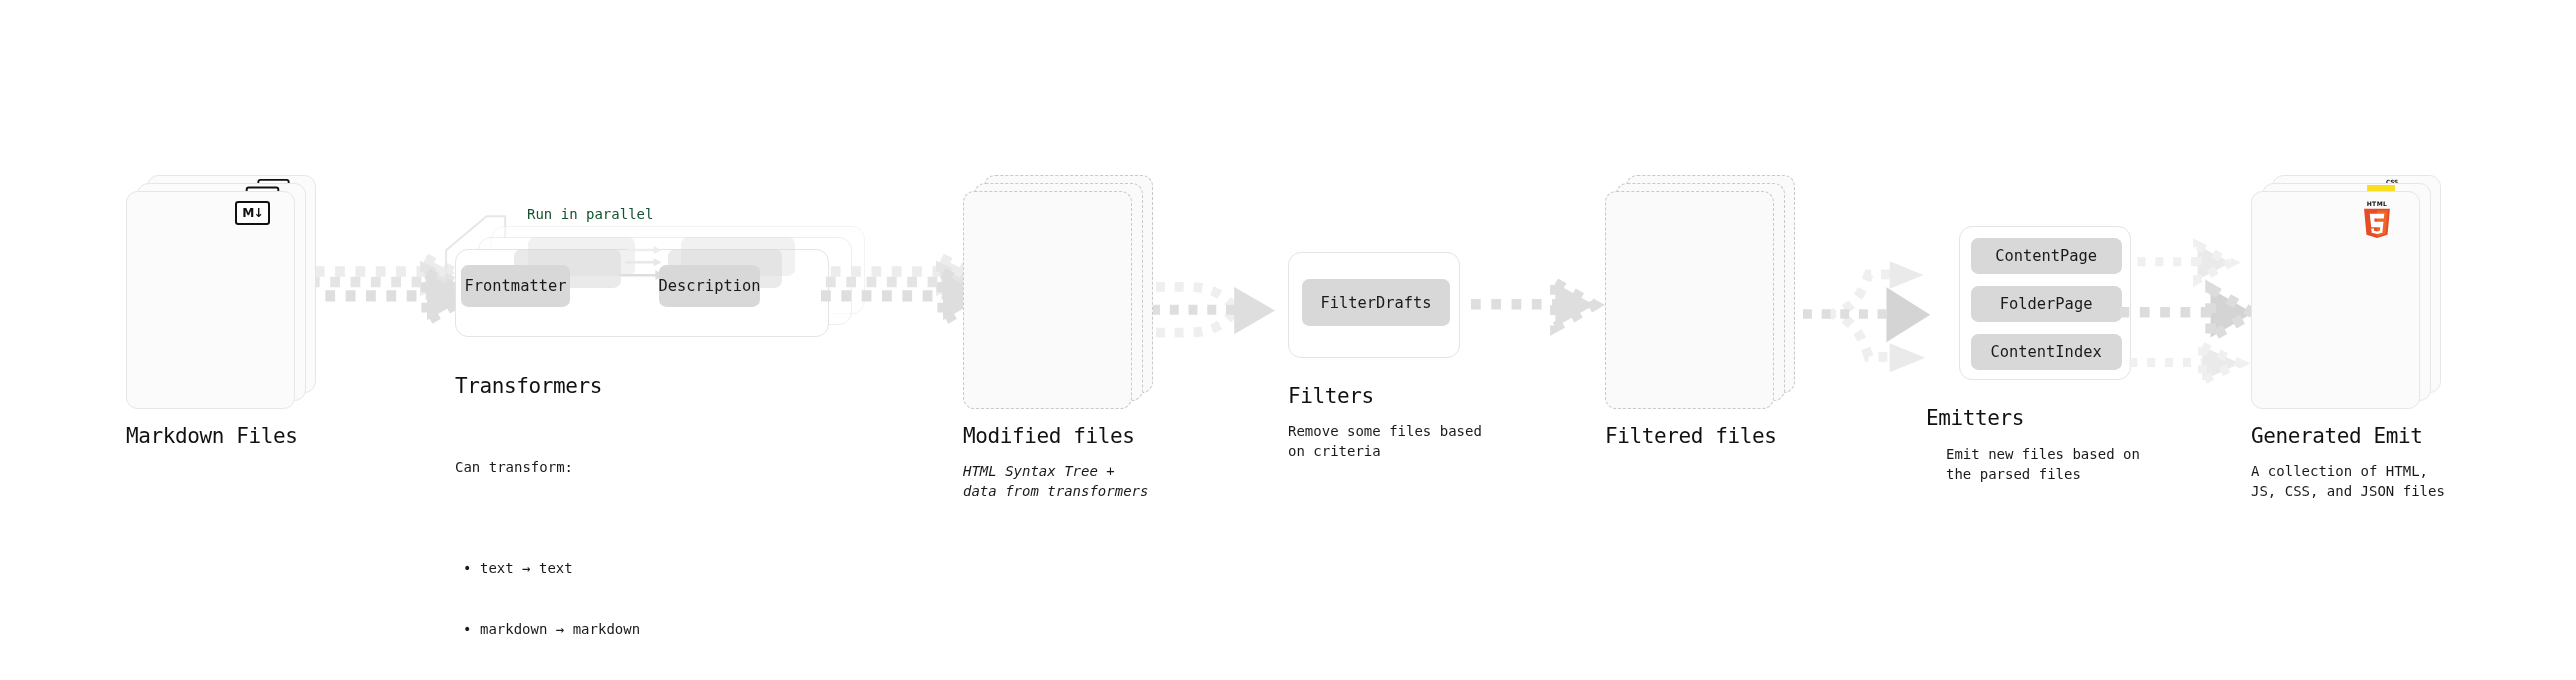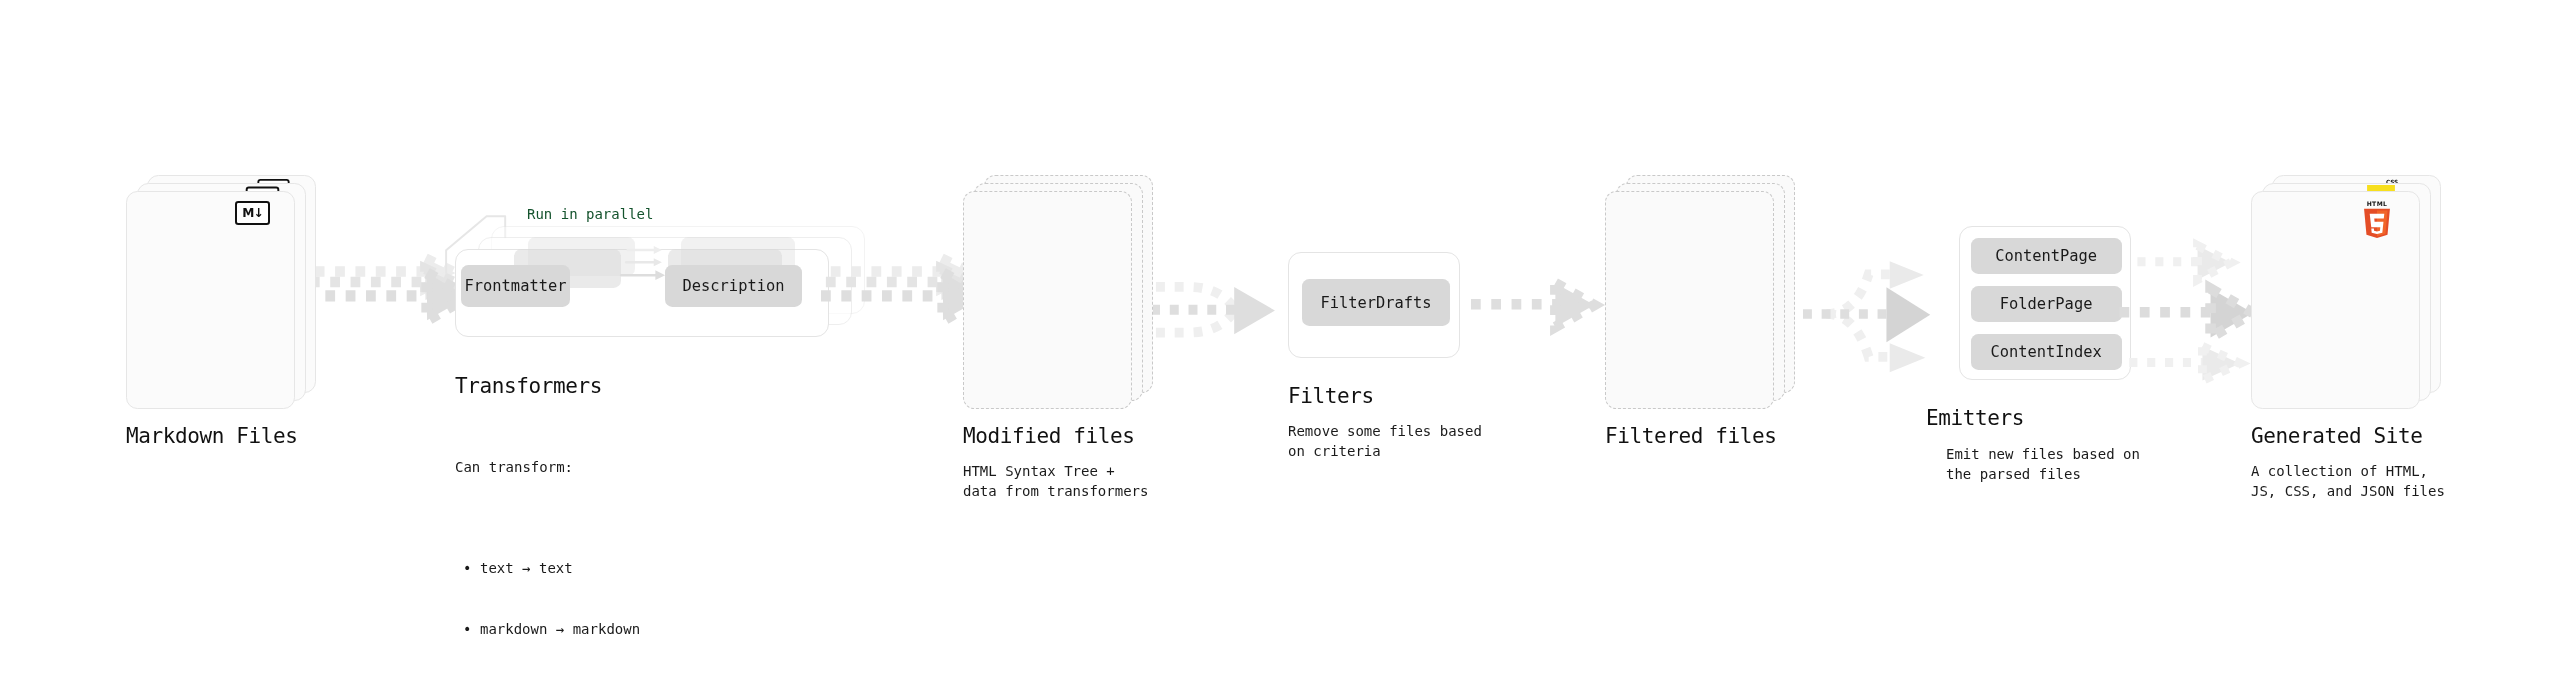--- a/index.html
+++ b/index.html
@@ -170,21 +170,21 @@
               <polygon points="44,16 54,21 44,26" fill="#e8e8e8" stroke="none"></polygon>
             </g>
           <g stroke="#dddddd" stroke-width="3">
               <line x1="4" y1="37" x2="48" y2="37"></line>
               <polygon points="46,31 58,37 46,43" fill="#dddddd" stroke="none"></polygon>
             </g>
         </g>
       </svg>
 
       <div class="tchip" style="left:6px;top:70px;width:109px;height:42px;z-index:6;">Frontmatter</div>
-      <div class="tchip" style="left:210px;top:70px;width:137px;height:42px;z-index:6;">Description</div>
+      <div class="tchip" style="left:204px;top:70px;width:101px;height:42px;z-index:6;">Description</div>
     </div>
 
     <div class="title" style="left:0px;top:179px;">Transformers</div>
     <div class="subtitle" style="left:0px;top:221px;">
       <div>Can transform:</div>
       <ul class="bullets">
         <li style="padding-left:8.1px;">text → text</li>
         <li style="padding-left:8.1px;">markdown → markdown</li>
         <li style="padding-left:8.1px;">html → html</li>
       </ul>
@@ -215,21 +215,21 @@
         <div class="skel" style="left:16.3px;top:42px;width:19.5px;height:5.7px;"></div>
         <div class="skel" style="left:16.3px;top:57px;width:130px;height:18.7px;"></div>
         <div class="skel" style="left:16.3px;top:81px;width:75px;height:18px;"></div>
         <div class="skel" style="left:16.3px;top:105px;width:114px;height:29px;"></div>
         <div class="skel" style="left:16.3px;top:141px;width:50px;height:14px;"></div>
         <div class="skel" style="left:16.3px;top:160px;width:75px;height:18px;"></div>
         <div class="skel" style="left:16.3px;top:184px;width:114px;height:14.6px;"></div>
       </div>
     </div>
     <div class="title" style="left:0px;top:233px;">Modified files</div>
-    <div class="subtitle" style="left:0px;top:270px;">HTML Syntax Tree +
+    <div class="subtitle" style="left:0px;top:270px;font-style:italic;">HTML Syntax Tree +
 data from transformers</div>
   </div>
 
   <svg width="163" height="98" style="left:1138px;top:264px;" viewBox="0 0 200 120">
     <g fill="none" stroke-width="12" stroke-dasharray="11 12" stroke-linecap="butt">
       <path d="M22 28 L62 28 Q100 28 118 54" stroke="#efefef"></path>
       <path d="M22 84 L62 84 Q100 84 118 58" stroke="#efefef"></path>
       <line x1="16" y1="56" x2="122" y2="56" stroke="#dedede"></line>
     </g>
     <polygon points="118,28 168,57 118,86" fill="#dedede"></polygon>
@@ -337,19 +337,19 @@
 
       <div class="badge nosel" style="left:109px;top:8.1px;z-index:10;">
         <svg width="34" height="39" viewBox="0 0 42 48">
           <text x="21" y="8" font-family="DejaVu Sans, sans-serif" font-size="7.5" font-weight="bold" fill="#111" text-anchor="middle" letter-spacing="0.5">HTML</text>
           <path d="M5 12 L8 44 L21 48 L34 44 L37 12 Z" fill="#e44d26"></path>
           <path d="M21 14 L21 46 L31.5 42.8 L34 14 Z" fill="#f16529"></path>
           <path d="M12 18 h18 l-0.6 6 H17.6 l0.4 4 h11 l-1.4 13.5 L21 43.2 l-6.6 -1.7 l-0.45 -5 h3.2 l0.23 2.6 l3.63 1 l3.66 -1 l0.4 -4.3 H13.9 Z" fill="#ffffff"></path>
         </svg>
       </div>
     </div>
-    <div class="title" style="left:0px;top:233px;">Generated Site</div>
+    <div class="title" style="left:0px;top:233px;">Generated Emit</div>
     <div class="subtitle" style="left:0px;top:270px;">A collection of HTML,
 JS, CSS, and JSON files</div>
   </div>
 
 </div>
 
 
 </body></html>

